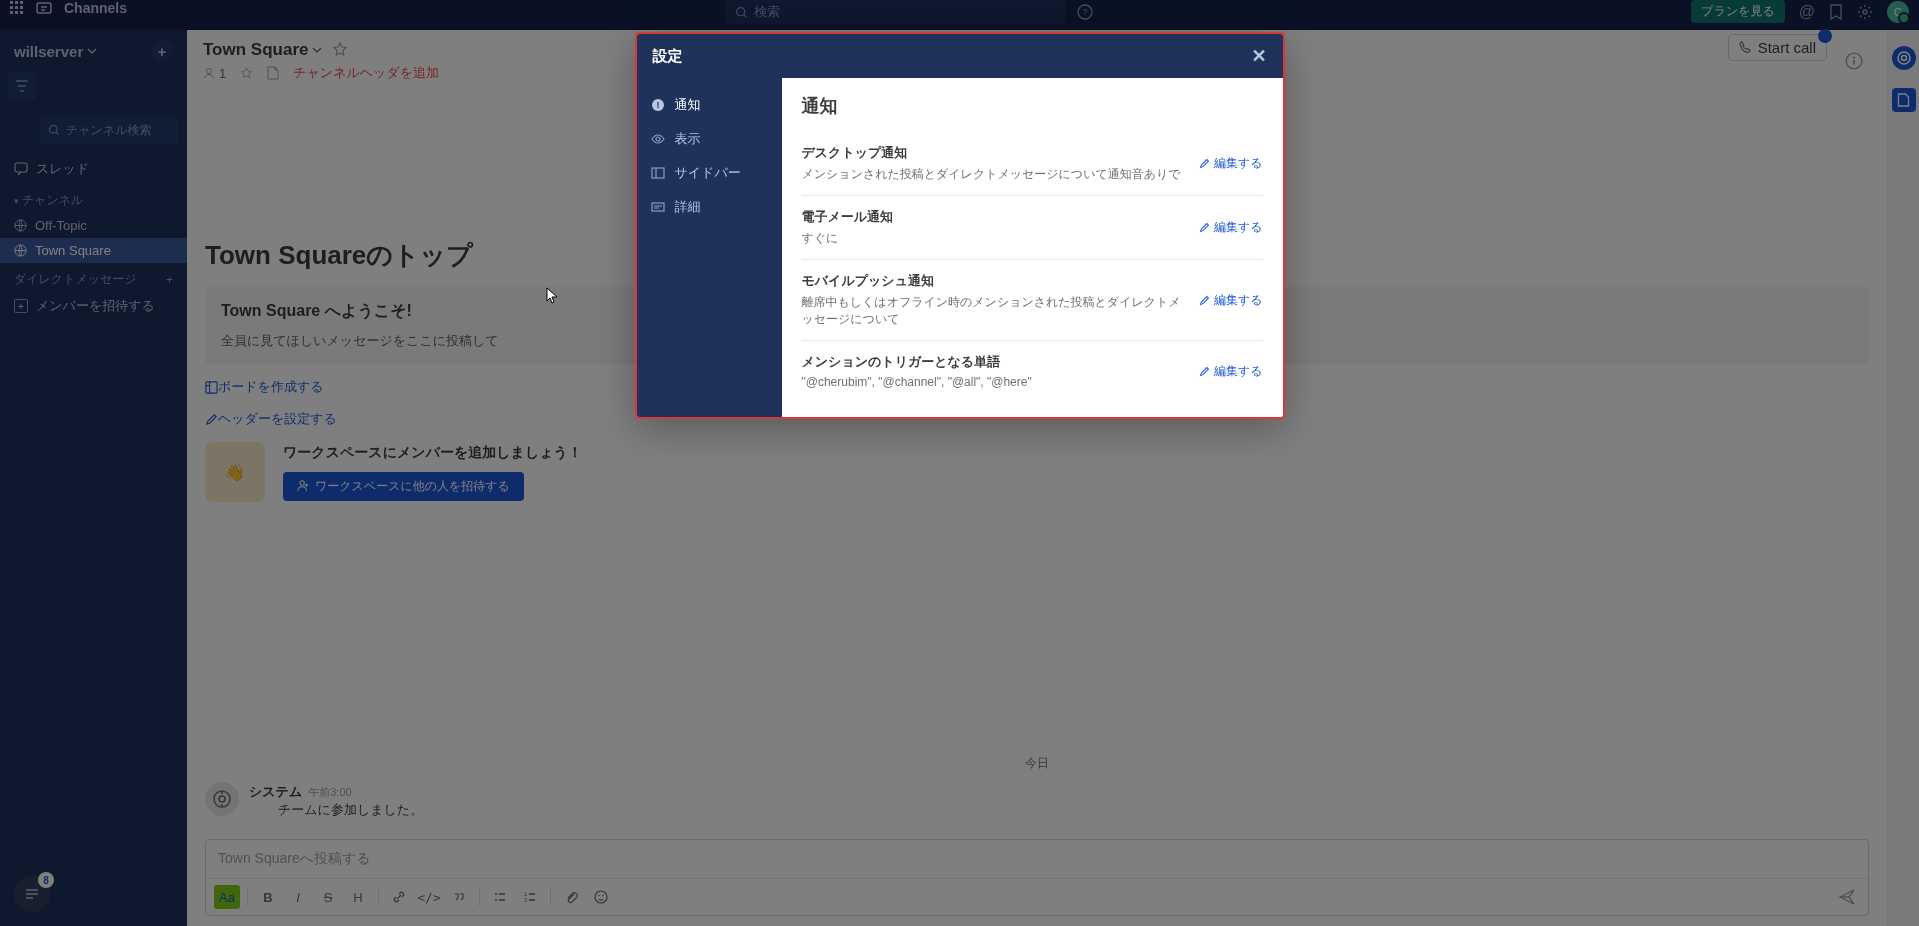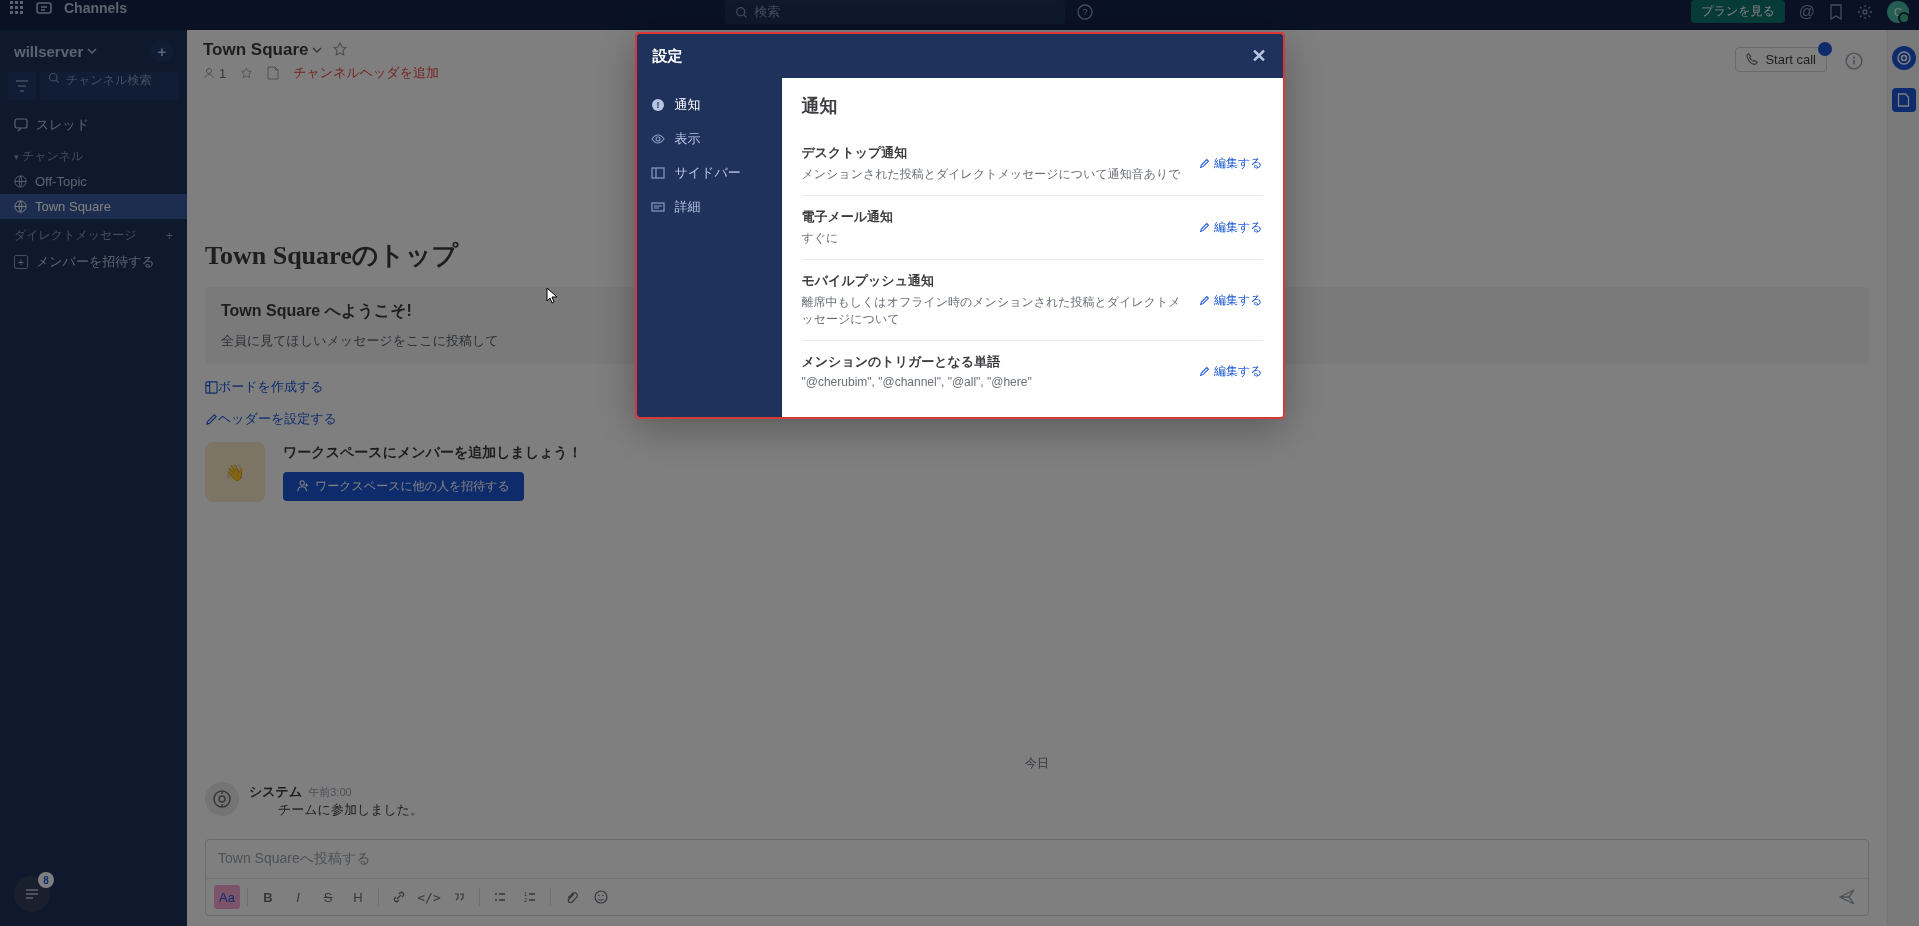--- a/index.html
+++ b/index.html
@@ -12,61 +12,61 @@
 .topbar .right { display: flex; align-items: center; gap: 14px; }
 .plan-btn { background: #0f766e; color: #fff; font-size: 12px; padding: 3px 10px; border-radius: 4px; border: none; }
 .avatar-small { width: 22px; height: 22px; border-radius: 50%; background: #4cbba4; color: #fff; font-size: 11px; display: flex; align-items: center; justify-content: center; position: relative; }
 .avatar-small::after { content: ""; position: absolute; right: -1px; bottom: -1px; width: 8px; height: 8px; background: #3db887; border: 2px solid #14234a; border-radius: 50%; }
 
 .body { display: flex; height: calc(100% - 30px); }
 .left-sidebar { width: 187px; background: #1e325c; color: #b8c5e0; display: flex; flex-direction: column; font-size: 13px; }
 .team-header { display: flex; align-items: center; justify-content: space-between; padding: 10px 14px; font-weight: 600; font-size: 15px; }
 .sidebar-search { margin: 0 8px 10px; display: flex; gap: 4px; }
 .filter-btn { width: 28px; height: 28px; background: #233a6a; border-radius: 4px; display: flex; align-items: center; justify-content: center; }
-.channel-search { flex: 1; background: #233a6a; border-radius: 4px; height: 28px; display: flex; align-items: flex-start; padding: 0 8px; gap: 6px; color: #8a9cc2; font-size: 12px; }
+.channel-search { flex: 1; background: #233a6a; border-radius: 4px; height: 28px; display: flex; align-items: center; padding: 0 8px; gap: 6px; color: #8a9cc2; font-size: 12px; margin-top: 44px; }
 .nav-item { padding: 6px 14px; display: flex; align-items: center; gap: 8px; color: #b8c5e0; }
 .section-label { padding: 8px 14px 4px; font-size: 12px; color: #8a9cc2; display: flex; justify-content: space-between; align-items: center; }
 .ch-item { padding: 5px 14px 5px 14px; display: flex; align-items: center; gap: 8px; }
 .ch-item.active { background: #3a5a9e; border-radius: 0; }
 .add-btn { width: 22px; height: 22px; display: flex; align-items: center; justify-content: center; border-radius: 4px; }
 
 .main { flex: 1; background: #fff; display: flex; flex-direction: column; position: relative; }
 .ch-header { padding: 10px 16px 6px; }
 .ch-title-row { display: flex; align-items: center; gap: 10px; font-size: 17px; font-weight: 600; color: #3d3c40; }
 .ch-meta { display: flex; align-items: center; gap: 14px; font-size: 13px; color: #6a6f78; margin-top: 4px; }
-.call-btn { position: absolute; top: 17px; right: 60px; border: 1px solid #d0d4db; padding: 4px 10px; border-radius: 4px; font-size: 13px; color: #3d3c40; display: flex; align-items: center; gap: 6px; }
+.call-btn { position: absolute; top: 4px; right: 60px; border: 1px solid #d0d4db; padding: 4px 10px; border-radius: 4px; font-size: 15px; color: #3d3c40; display: flex; align-items: center; gap: 6px; }
 .call-btn .badge { position: absolute; top: -6px; right: -6px; width: 14px; height: 14px; background: #1c58d9; border-radius: 50%; }
 .info-btn { position: absolute; top: 22px; right: 24px; color: #6a6f78; }
 
 .right-rail { width: 32px; background: #f4f4f6; border-left: 1px solid #e8e8ea; display: flex; flex-direction: column; align-items: center; padding-top: 16px; gap: 18px; }
 .rail-btn { width: 24px; height: 24px; border-radius: 50%; background: #1c58d9; color: #fff; display: flex; align-items: center; justify-content: center; font-size: 13px; }
 .rail-btn.grey { background: #1c58d9; }
 
 .content { flex: 1; padding: 0 18px 10px; overflow-y: auto; color: #3d3c40; display: flex; flex-direction: column; }
-.big-title { font-size: 26px; font-weight: 700; margin-top: 150px; margin-bottom: 14px; font-family: Liberation Serif, serif; }
+.big-title { font-size: 26px; font-weight: 700; margin-top: 150px; margin-bottom: 14px; }
 .welcome-box { background: #f4f4f6; border-radius: 4px; padding: 14px 16px; margin-bottom: 14px; }
 .welcome-box .wtitle { font-weight: 600; margin-bottom: 10px; }
 .welcome-box .wtext { font-size: 13px; color: #5a5f68; }
 .action-link { color: #1c58d9; font-size: 13px; display: flex; align-items: center; margin-bottom: 14px; }
 .invite-row { display: flex; align-items: center; gap: 18px; margin-bottom: 30px; }
 .wave-icon { width: 60px; height: 60px; background: #f9e8c8; border-radius: 8px; }
 .invite-msg { font-size: 14px; font-weight: 600; color: #3d3c40; }
 .invite-btn { background: #1c58d9; color: #fff; border: none; padding: 6px 14px; border-radius: 4px; font-size: 12px; display: flex; align-items: center; gap: 6px; margin-top: 10px; }
 .date-sep { text-align: center; font-size: 12px; color: #6a6f78; margin: 10px 0; position: relative; }
 .post { display: flex; gap: 10px; margin-bottom: 10px; }
 .post .pavatar { width: 34px; height: 34px; border-radius: 50%; background: #e8e8ea; display: flex; align-items: center; justify-content: center; }
 .post .pname { font-weight: 600; font-size: 13px; }
 .post .ptime { font-size: 11px; color: #9aa0aa; margin-left: 6px; }
 .post .ptext { font-size: 13px; color: #3d3c40; margin-left: 29px; }
 
 .composer { border: 1px solid #d0d4db; border-radius: 4px; margin: 0 18px 10px; }
 .composer-input { padding: 10px 12px; font-size: 14px; color: #9aa0aa; min-height: 38px; }
 .composer-tools { border-top: 1px solid #e8e8ea; padding: 6px 8px; display: flex; align-items: center; gap: 4px; color: #6a6f78; }
 .tool { width: 26px; height: 24px; display: flex; align-items: center; justify-content: center; border-radius: 3px; font-size: 13px; }
-.tool.active { background: #f9a8d4; color: #1c58d9; }
+.tool.active { background: #84cc16; color: #1c58d9; }
 .tool-sep { width: 1px; height: 18px; background: #e0e2e6; margin: 0 3px; }
 .send { margin-left: auto; color: #9aa0aa; }
 
 .fab { position: fixed; left: 14px; bottom: 14px; width: 36px; height: 36px; border-radius: 50%; background: #323e5a; display: flex; align-items: center; justify-content: center; color: #fff; }
 .fab .badge { position: absolute; top: -4px; right: -4px; background: #fff; color: #1c58d9; font-size: 10px; width: 16px; height: 16px; border-radius: 50%; display: flex; align-items: center; justify-content: center; font-weight: 700; }
 
 .overlay { position: fixed; inset: 0; background: rgba(0,0,0,0.5); z-index: 100; }
 .modal { position: fixed; top: 32px; left: 50%; transform: translateX(-50%); width: 650px; background: #fff; border-radius: 4px; z-index: 101; border: 2px solid #d93838; box-shadow: 0 10px 40px rgba(0,0,0,0.3); overflow: hidden; min-height: 350px; display: flex; flex-direction: column; }
 .modal-header { background: #1e325c; color: #fff; padding: 11px 16px; font-weight: 600; font-size: 15px; display: flex; justify-content: space-between; align-items: center; }
 .modal-close { color: #b8c5e0; font-size: 18px; cursor: pointer; }

